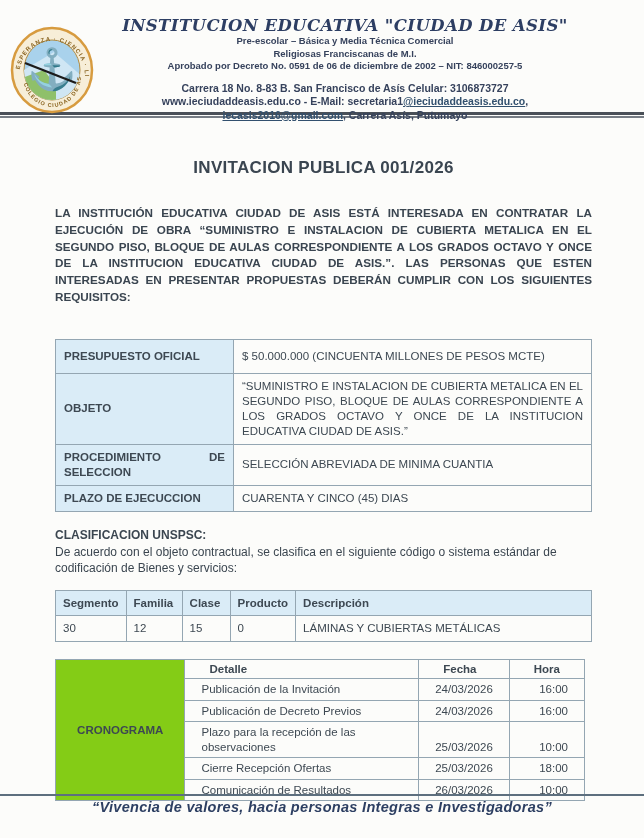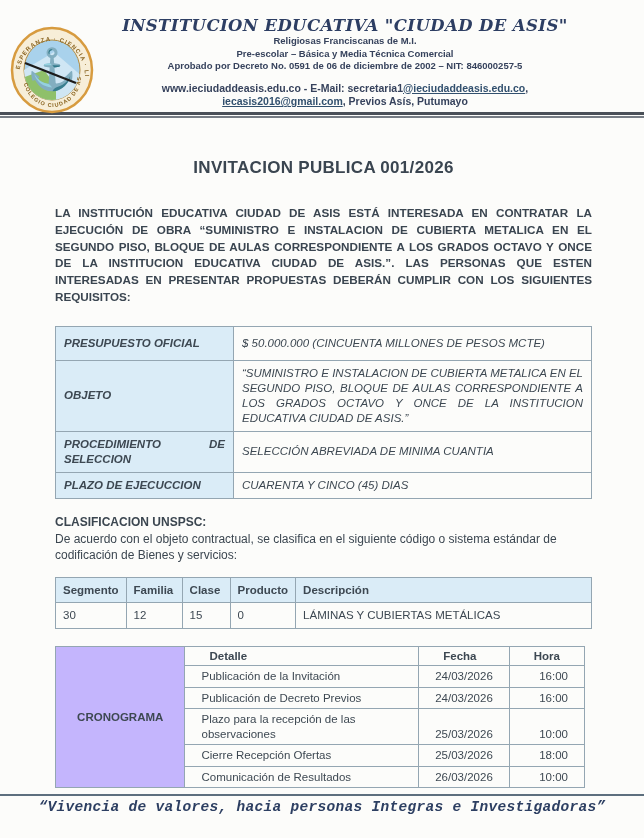--- a/index.html
+++ b/index.html
@@ -38,21 +38,21 @@
     letter-spacing:.3px; color:#3a4550;
     margin-top:40px; margin-bottom:27px;
   }
   .intro {
     font-weight:bold; text-align:justify;
     font-size:11.7px; line-height:16.8px; color:#3a4550;
   }
   table { border-collapse:collapse; width:100%; }
   td, th { border:1px solid #94a6b2; font-size:11.5px; color:#3d4852; }
   
-  .info-table { margin-top:20px;font-style:italic; }
+  .info-table { margin-top:33px; }
   .info-table td { padding:5px 8px; line-height:15px; vertical-align:middle; }
   .info-table td.lbl {
     width:178px; background:#daecf7; font-weight:bold; text-align:justify;
   }
   .info-table td.val { text-align:justify; }
   .info-table tr.r1 td { height:34px; }
   .info-table tr.r4 td { height:22px; }
   
   .section-heading { margin-top:16px; font-size:12px; font-weight:bold; }
   .section-text { margin-top:2px; font-size:12px; line-height:16.5px; text-align:left; }
@@ -60,31 +60,31 @@
   .unspsc-table th {
     background:#daecf7; text-align:left; font-weight:bold; padding:6px 7px; height:24px;
   }
   .unspsc-table td { padding:5px 7px; line-height:15.5px; vertical-align:middle; }
   .unspsc-table tr.tall td { height:42px; }
   
   .crono-table { margin-top:17px; width:530px; }
   .crono-table th { text-align:left; font-weight:bold; padding:3px 24px; height:18px; }
   .crono-table td { padding:3px 16px; vertical-align:bottom; line-height:14.5px; }
   .crono-table td.blue {
-    background:#c4b5fd; font-weight:bold; text-align:center; vertical-align:middle;
+    background:#84cc16; font-weight:bold; text-align:center; vertical-align:middle;
   }
   .crono-table td.num { text-align:right; }
   .crono-table tr.tall2 td.det { height:36px; vertical-align:top; }
   .crono-table tr.tall2 td.num { vertical-align:bottom; }
   
   .footer { position:absolute; left:0; right:0; top:794px; }
   .footer-rule { border-top:2px solid #5d6f7e; }
   .motto {
     margin-top:3px; text-align:center;
-    font-family:Liberation Mono, monospace;
+    font-family:Liberation Sans, sans-serif;
     font-style:italic; font-weight:bold;
     font-size:14.5px; color:#2d3f62; letter-spacing:.3px;
   }
   
   .arc-text { font-family:"Liberation Sans", sans-serif; font-size:6px; font-weight:bold; fill:#8a6420; letter-spacing:1px; }
 </style>
 </head>
 <body>
 
 <div class="page">
@@ -105,26 +105,27 @@
         <polygon points="12,52 34,44 46,60 46,76 12,76" fill="#8fc06a"></polygon>
       </g>
       <text x="42" y="57" text-anchor="middle" font-size="40" fill="#cc4636">⚓</text>
       <line x1="15" y1="37" x2="66" y2="57" stroke="#1b1b1b" stroke-width="2.4"></line>
       <text class="arc-text"><textPath href="#arcTop" startOffset="6%">ESPERANZA · CIENCIA · LIBERTAD</textPath></text>
       <text class="arc-text" style="font-size:5.5px;"><textPath href="#arcBot" startOffset="8%">COLEGIO CIUDAD DE ASIS</textPath></text>
     </svg>
 
     <div class="header-text">
       <div class="inst-name">INSTITUCION EDUCATIVA "CIUDAD DE ASIS"</div>
+      <div class="hdr-sub">Pre-escolar – Básica y Media Técnica Comercial</div>
       <div class="hdr-sub">Religiosas Franciscanas de M.I.</div>
-      <div class="hdr-sub">Pre-escolar – Básica y Media Técnica Comercial</div>
       <div class="hdr-sub">Aprobado por Decreto No. 0591 de 06 de diciembre de 2002 – NIT: 846000257-5</div>
       <div class="hdr-contact">
+        <div>Carrera 18 No. 8-83 B. San Francisco de Asís Celular: 3106873727</div>
         <div><span>www.ieciudaddeasis.edu.co</span><span> - E-Mail: secretaria1</span><span class="hdr-link">@ieciudaddeasis.edu.co</span><span>,</span></div>
-        <div><span class="hdr-link">iecasis2016@gmail.com</span><span>, Previos Asís, Putumayo</span></div>
+        <div><span class="hdr-link">iecasis2016@gmail.com</span><span>, Carrera Asís, Putumayo</span></div>
       </div>
     </div>
   </div>
   <div class="sep-double"></div>
 
   <div class="main">
 
     <div class="doc-title">INVITACION PUBLICA 001/2026</div>
 
     <p class="intro">LA INSTITUCIÓN EDUCATIVA CIUDAD DE ASIS ESTÁ INTERESADA EN CONTRATAR LA EJECUCIÓN DE OBRA “SUMINISTRO E INSTALACION DE CUBIERTA METALICA EN EL SEGUNDO PISO, BLOQUE DE AULAS CORRESPONDIENTE A LOS GRADOS OCTAVO Y ONCE DE LA INSTITUCION EDUCATIVA CIUDAD DE ASIS.”. LAS PERSONAS QUE ESTEN INTERESADAS EN PRESENTAR PROPUESTAS DEBERÁN CUMPLIR CON LOS SIGUIENTES REQUISITOS:</p>

